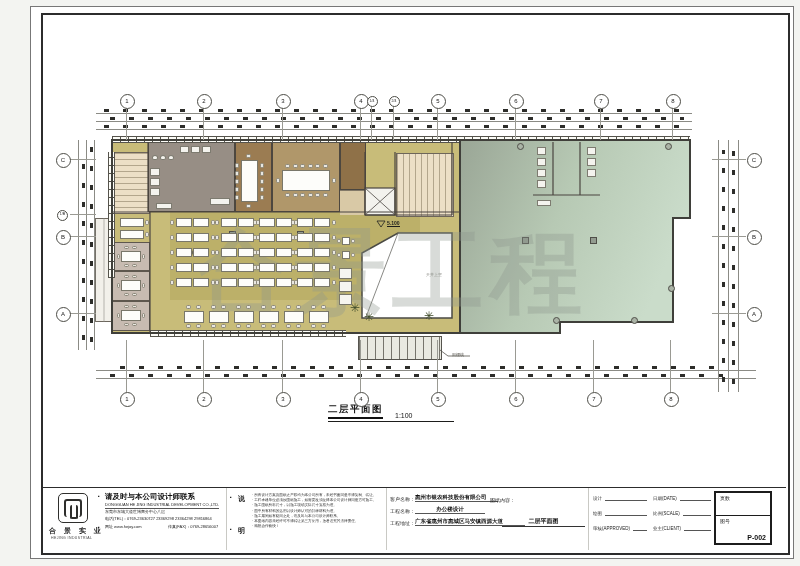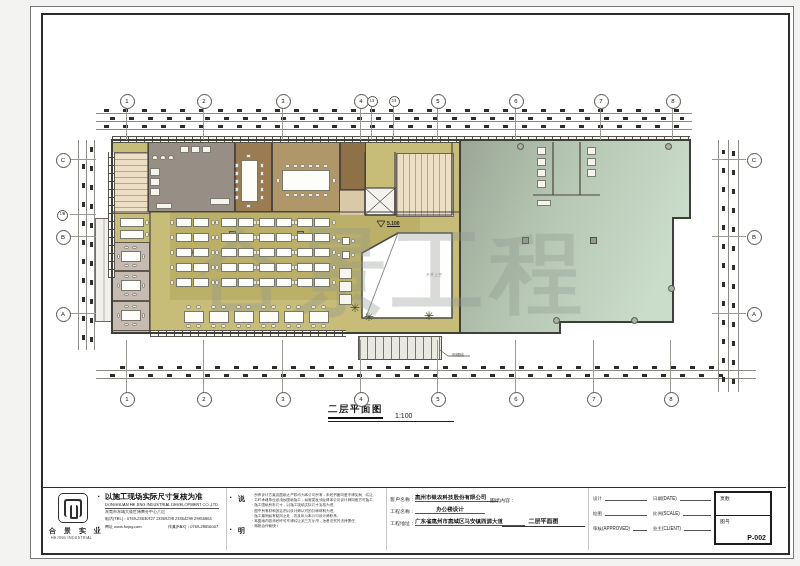--- a/index.html
+++ b/index.html
@@ -432,21 +432,21 @@
   <div class="abs tb-vsep" style="left:386px;"></div>
   <div class="abs tb-vsep" style="left:588px;"></div>
 
   <div class="abs" style="left:48px;top:491px;width:176px;height:58px;">
     <div class="abs logo-box" style="left:10px;top:2px;">
         <div class="logo-inner"></div>
       </div>
     <div class="abs logo-name" style="left:1px;top:35px;">合 景 实 业</div>
     <div class="abs logo-sub" style="left:3px;top:45px;">HEJING INDUSTRIAL</div>
     <div class="abs bullet" style="left:50px;top:2px;">▪</div>
-    <div class="abs co-cn" style="left:57px;top:1px;">以施工现场实际尺寸复核为准</div>
+    <div class="abs co-cn" style="left:57px;top:1px;">请及时与本公司设计师联系</div>
     <div class="abs co-small" style="left:57px;top:11px;"><span class="co-en">DONGGUAN HE JING INDUSTRIAL DEVELOPMENT CO.,LTD.</span></div>
     <div class="abs co-small" style="left:57px;top:18px;">东莞市东城大道世博商务中心八层</div>
     <div class="abs co-small" style="left:57px;top:25px;">电话(TEL)：0769-23630727  23369298  23364298  29816864</div>
     <div class="abs bullet" style="left:50px;top:33px;">▪</div>
     <div class="abs co-small" style="left:57px;top:33px;">网址 www.hejoy.com</div>
     <div class="abs co-small" style="left:120px;top:33px;">传真(FAX)：0769-28656007</div>
   </div>
 
   <div class="abs" style="left:230px;top:490px;width:154px;height:60px;">
     <div class="abs bullet" style="left:0px;top:4px;">▪</div>

